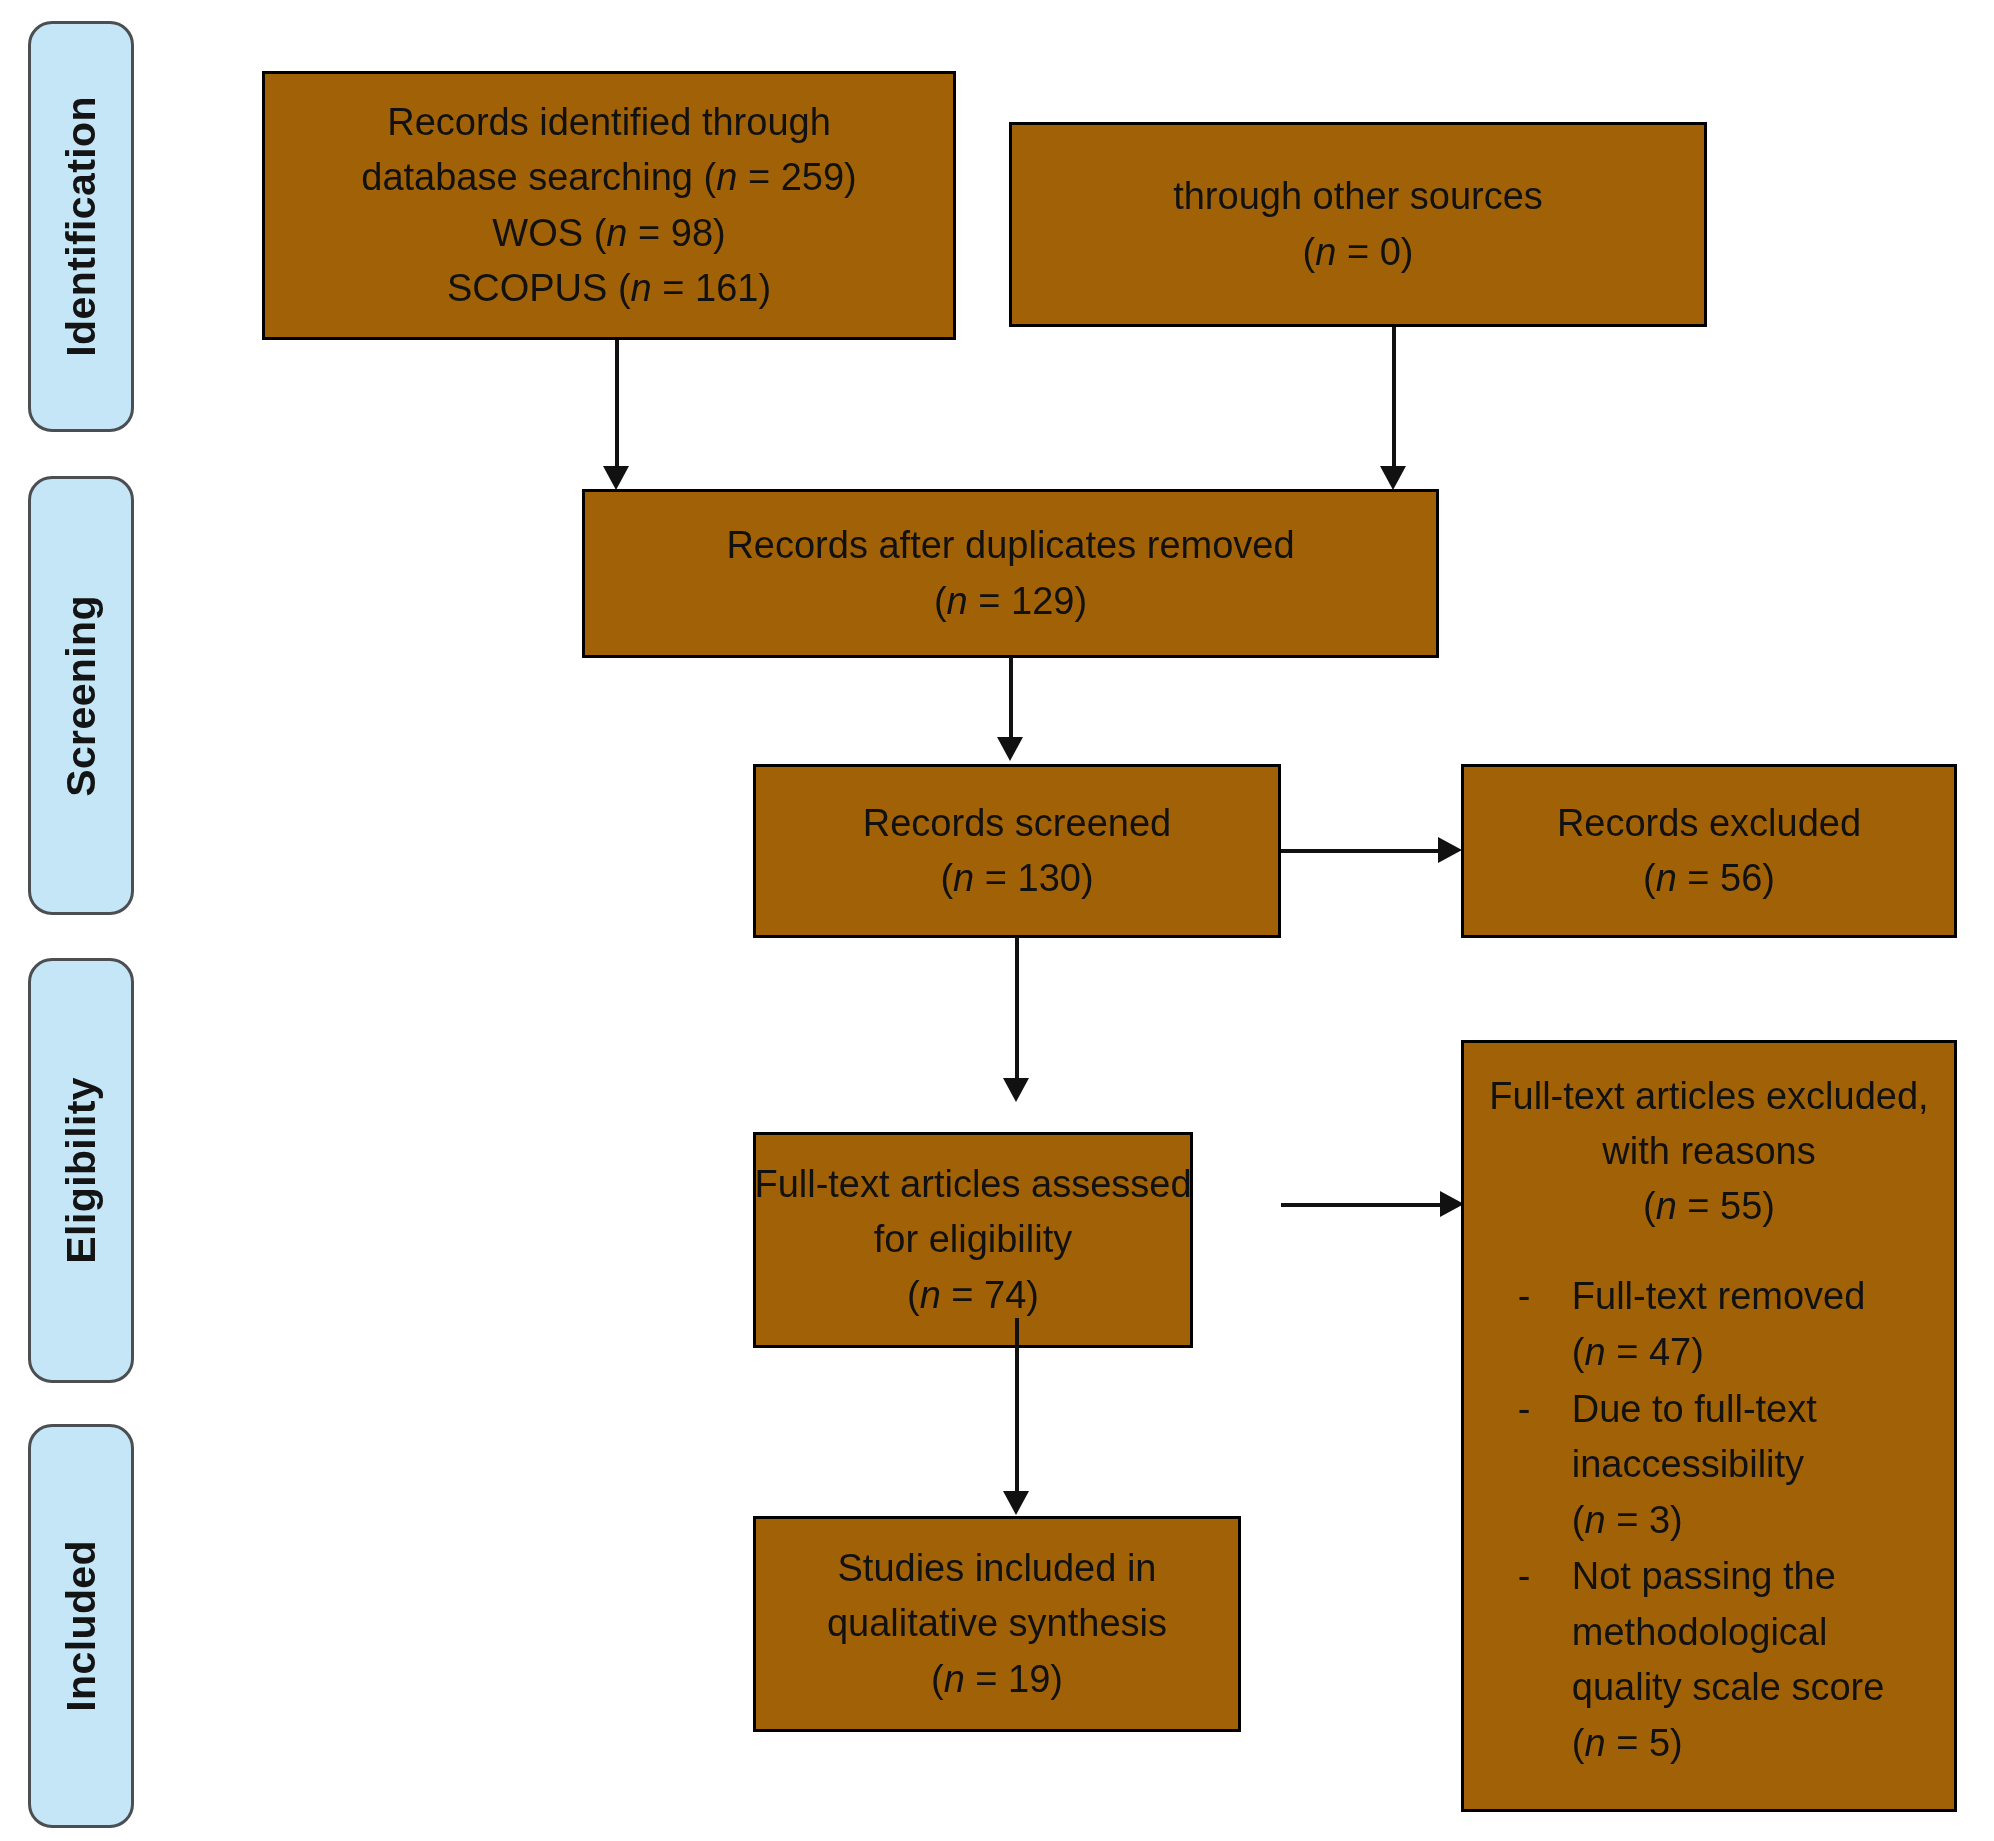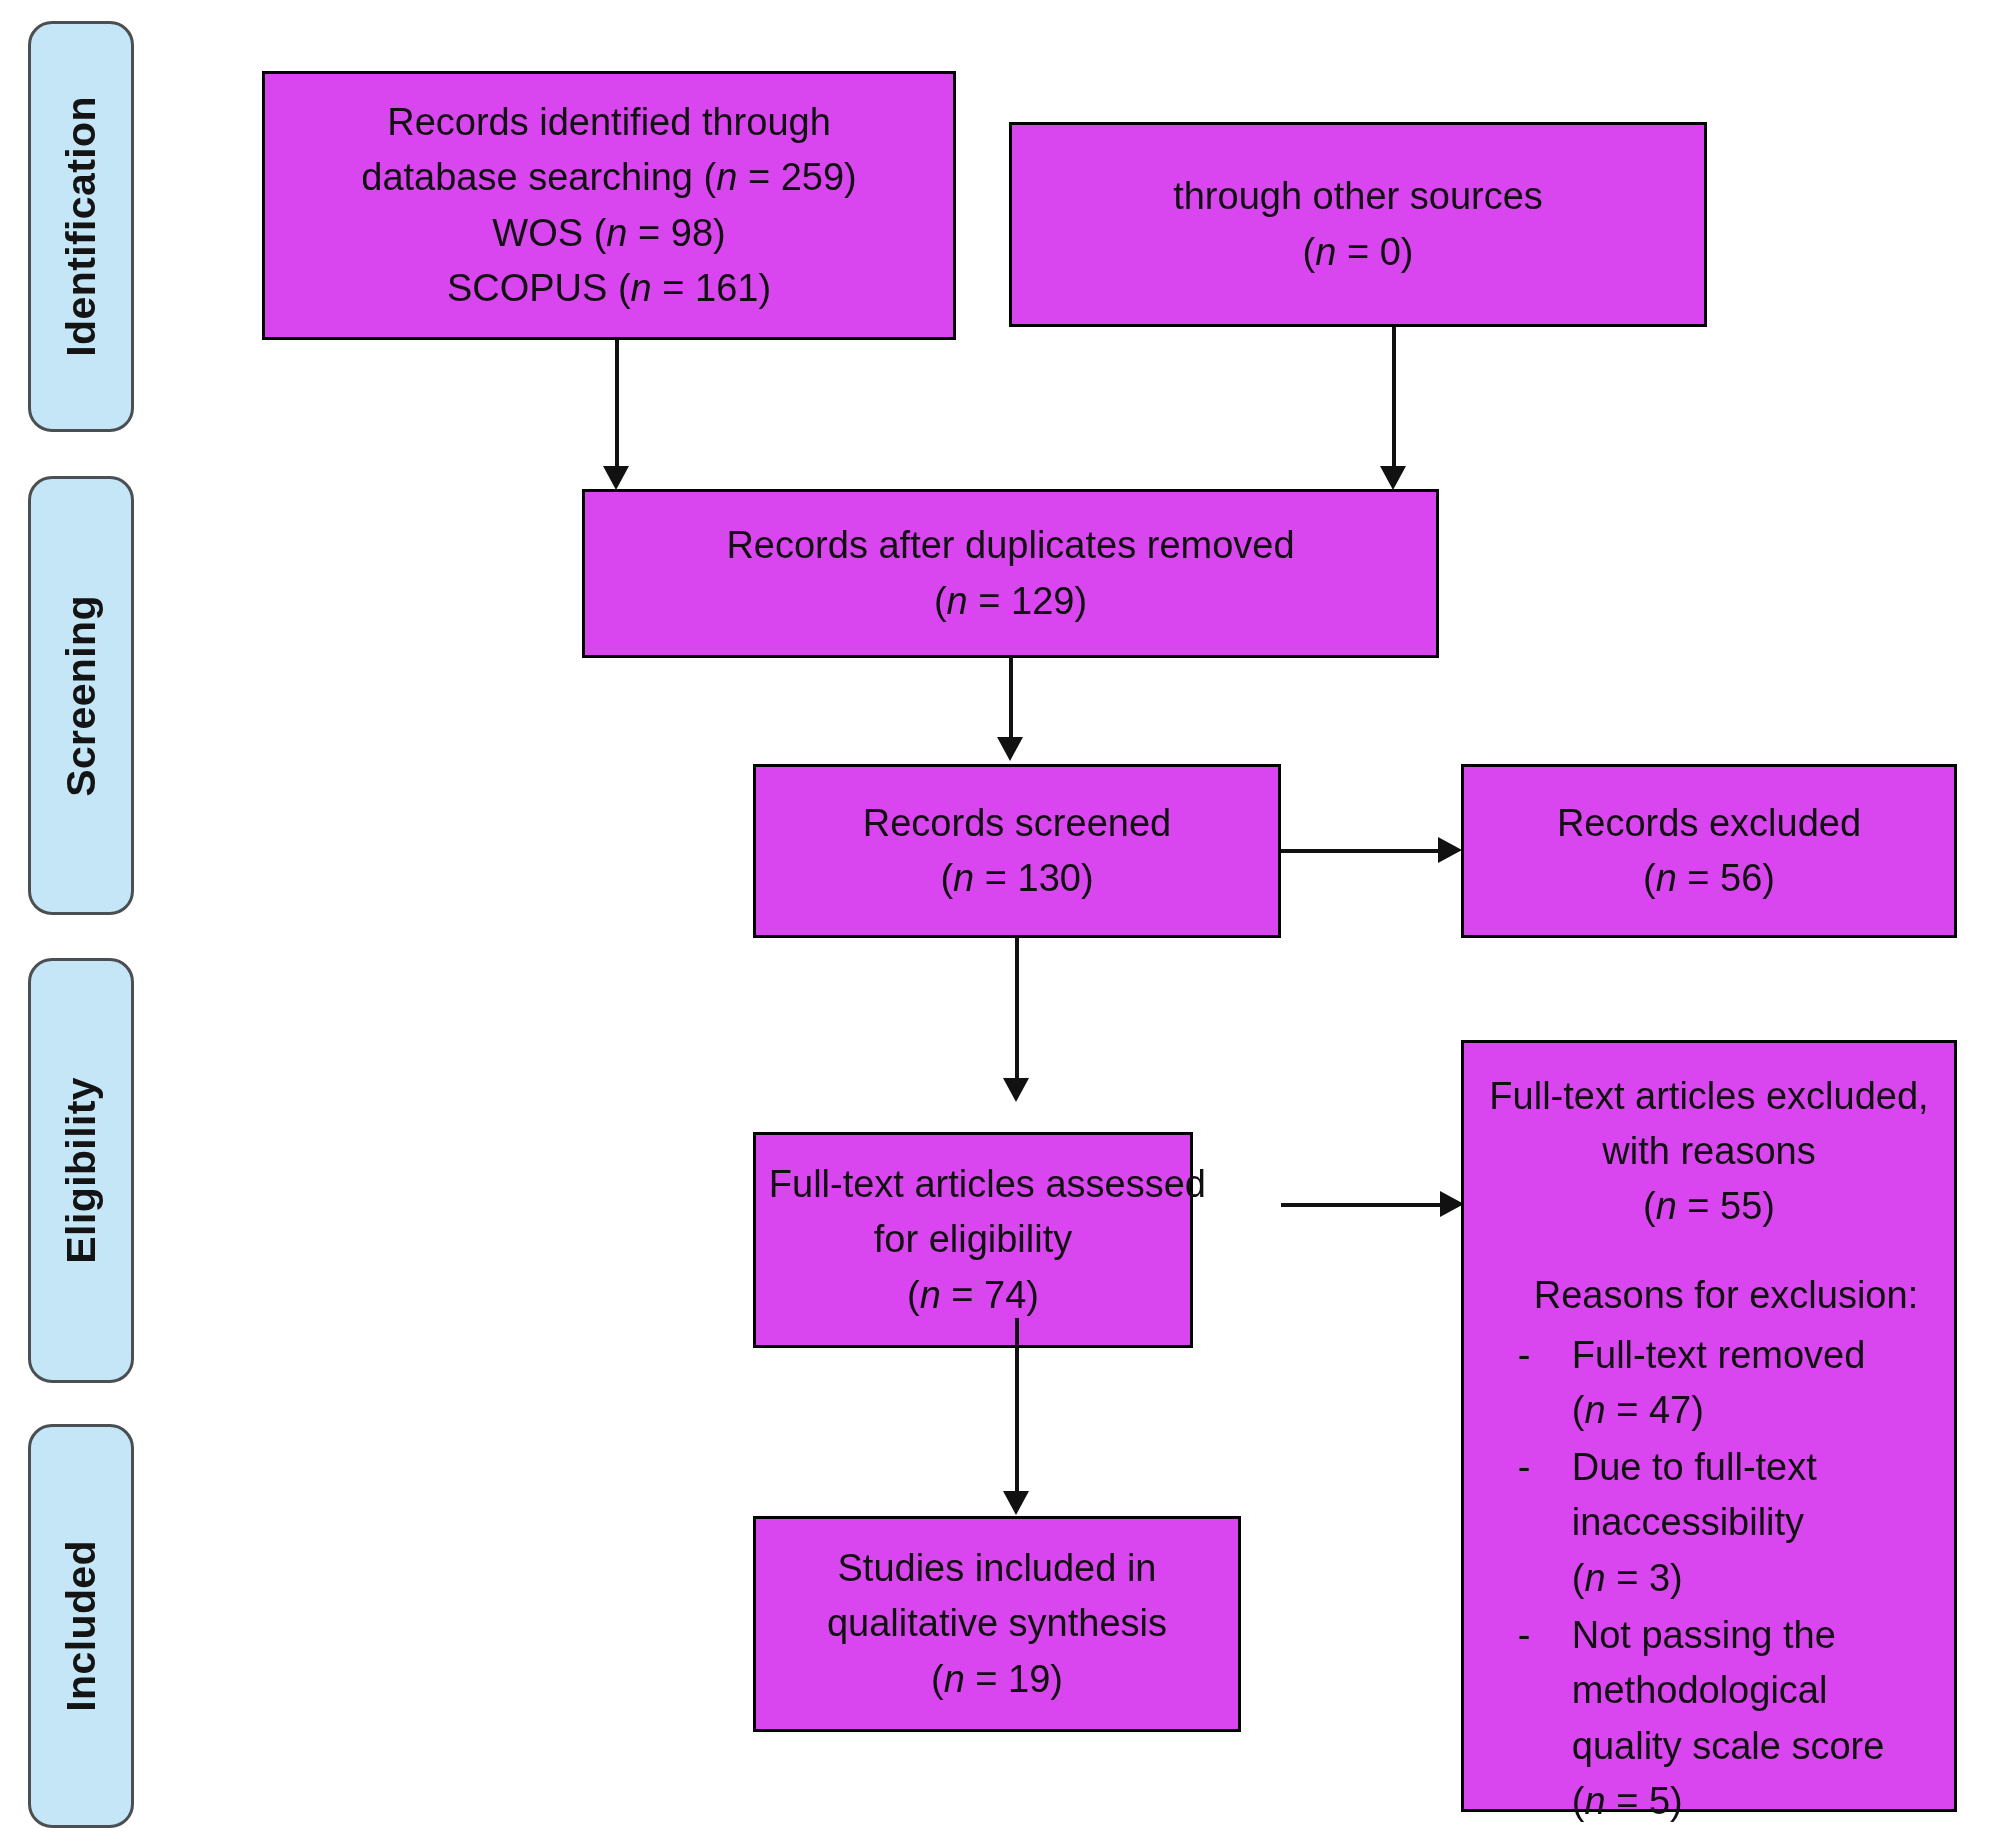--- a/index.html
+++ b/index.html
@@ -35,25 +35,26 @@
     font-size: 41px;
     font-weight: bold;
     color: #141414;
     letter-spacing: 0.4px;
     white-space: nowrap;
   }
 
   
   .flow-box {
     position: absolute;
-    background: #d946ef;
+    background: #a16207;
     border: 3.5px solid #000000;
     box-sizing: border-box;
     display: flex;
     flex-direction: column;
+    align-items: center;
     justify-content: center;
     text-align: center;
     padding: 7px 12.8px;
   }
   .flow-line {
     font-size: 38px;
     line-height: 1.46;
     color: #111111;
     white-space: nowrap;
   }
@@ -195,21 +196,20 @@
 
   <div class="hline" style="left:1281px; top:1203px; width:164px;"></div>
   <div class="arrow-right" style="left:1440px; top:1191px;"></div>
 
   <div class="flow-box" style="left:1461px; top:1040px; width:496px; height:772px; justify-content:flex-start; padding-top:25.5px;">
     <div class="flow-line">Full-text articles excluded,</div>
     <div class="flow-line">with reasons</div>
     <div class="flow-line">(<span class="n-italic">n</span> = 55)</div>
 
     <div class="reasons-block">
-      <div class="reasons-heading">Reasons for exclusion:</div>
 
       <div class="reason-item">
         <span class="reason-dash">-</span>
         <span class="reason-text">
           <span>Full-text removed</span><br>
           <span>(<span class="n-italic">n</span> = 47)</span>
         </span>
       </div>
 
       <div class="reason-item">

